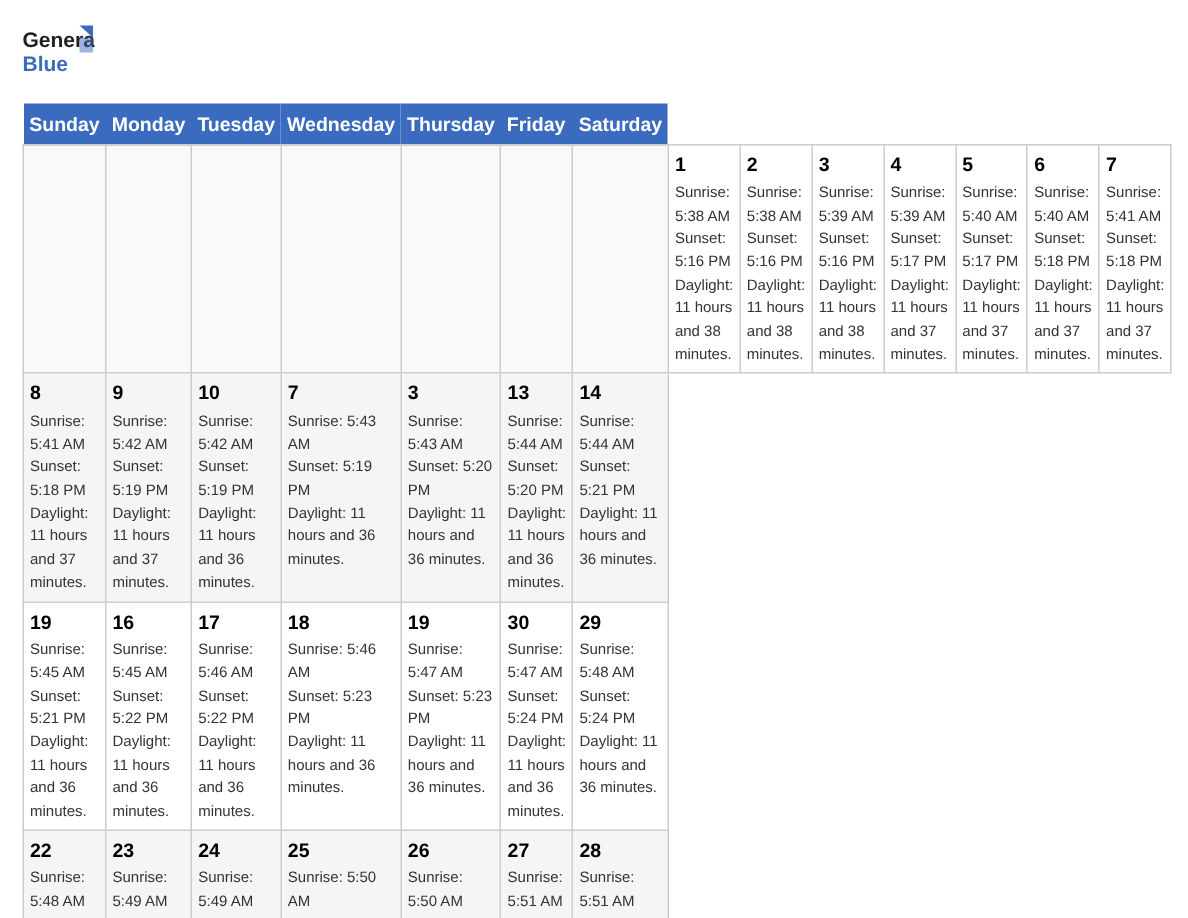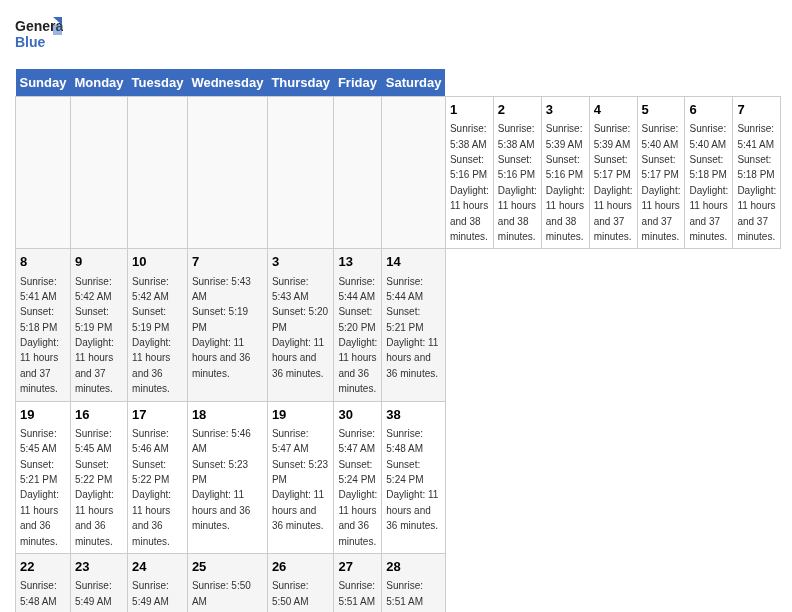--- a/index.html
+++ b/index.html
@@ -127,21 +127,21 @@
         <td><span class="day-num">13</span><span class="day-info">Sunrise: 5:44 AM<br>Sunset: 5:20 PM<br>Daylight: 11 hours and 36 minutes.</span></td>
         <td><span class="day-num">14</span><span class="day-info">Sunrise: 5:44 AM<br>Sunset: 5:21 PM<br>Daylight: 11 hours and 36 minutes.</span></td>
       </tr>
       <tr>
         <td><span class="day-num">19</span><span class="day-info">Sunrise: 5:45 AM<br>Sunset: 5:21 PM<br>Daylight: 11 hours and 36 minutes.</span></td>
         <td><span class="day-num">16</span><span class="day-info">Sunrise: 5:45 AM<br>Sunset: 5:22 PM<br>Daylight: 11 hours and 36 minutes.</span></td>
         <td><span class="day-num">17</span><span class="day-info">Sunrise: 5:46 AM<br>Sunset: 5:22 PM<br>Daylight: 11 hours and 36 minutes.</span></td>
         <td><span class="day-num">18</span><span class="day-info">Sunrise: 5:46 AM<br>Sunset: 5:23 PM<br>Daylight: 11 hours and 36 minutes.</span></td>
         <td><span class="day-num">19</span><span class="day-info">Sunrise: 5:47 AM<br>Sunset: 5:23 PM<br>Daylight: 11 hours and 36 minutes.</span></td>
         <td><span class="day-num">30</span><span class="day-info">Sunrise: 5:47 AM<br>Sunset: 5:24 PM<br>Daylight: 11 hours and 36 minutes.</span></td>
-        <td><span class="day-num">38</span><span class="day-info">Sunrise: 5:48 AM<br>Sunset: 5:24 PM<br>Daylight: 11 hours and 36 minutes.</span></td>
+        <td><span class="day-num">29</span><span class="day-info">Sunrise: 5:48 AM<br>Sunset: 5:24 PM<br>Daylight: 11 hours and 36 minutes.</span></td>
       </tr>
       <tr>
         <td><span class="day-num">22</span><span class="day-info">Sunrise: 5:48 AM<br>Sunset: 5:25 PM<br>Daylight: 11 hours and 36 minutes.</span></td>
         <td><span class="day-num">23</span><span class="day-info">Sunrise: 5:49 AM<br>Sunset: 5:25 PM<br>Daylight: 11 hours and 36 minutes.</span></td>
         <td><span class="day-num">24</span><span class="day-info">Sunrise: 5:49 AM<br>Sunset: 5:26 PM<br>Daylight: 11 hours and 36 minutes.</span></td>
         <td><span class="day-num">25</span><span class="day-info">Sunrise: 5:50 AM<br>Sunset: 5:26 PM<br>Daylight: 11 hours and 36 minutes.</span></td>
         <td><span class="day-num">26</span><span class="day-info">Sunrise: 5:50 AM<br>Sunset: 5:27 PM<br>Daylight: 11 hours and 36 minutes.</span></td>
         <td><span class="day-num">27</span><span class="day-info">Sunrise: 5:51 AM<br>Sunset: 5:27 PM<br>Daylight: 11 hours and 36 minutes.</span></td>
         <td><span class="day-num">28</span><span class="day-info">Sunrise: 5:51 AM<br>Sunset: 5:28 PM<br>Daylight: 11 hours and 36 minutes.</span></td>
       </tr>

